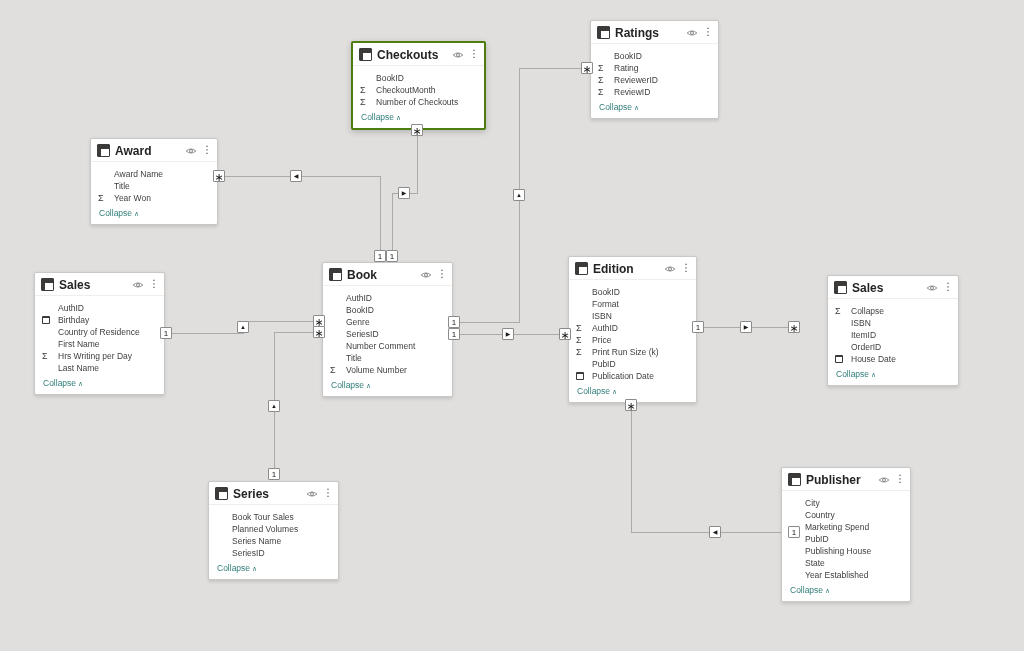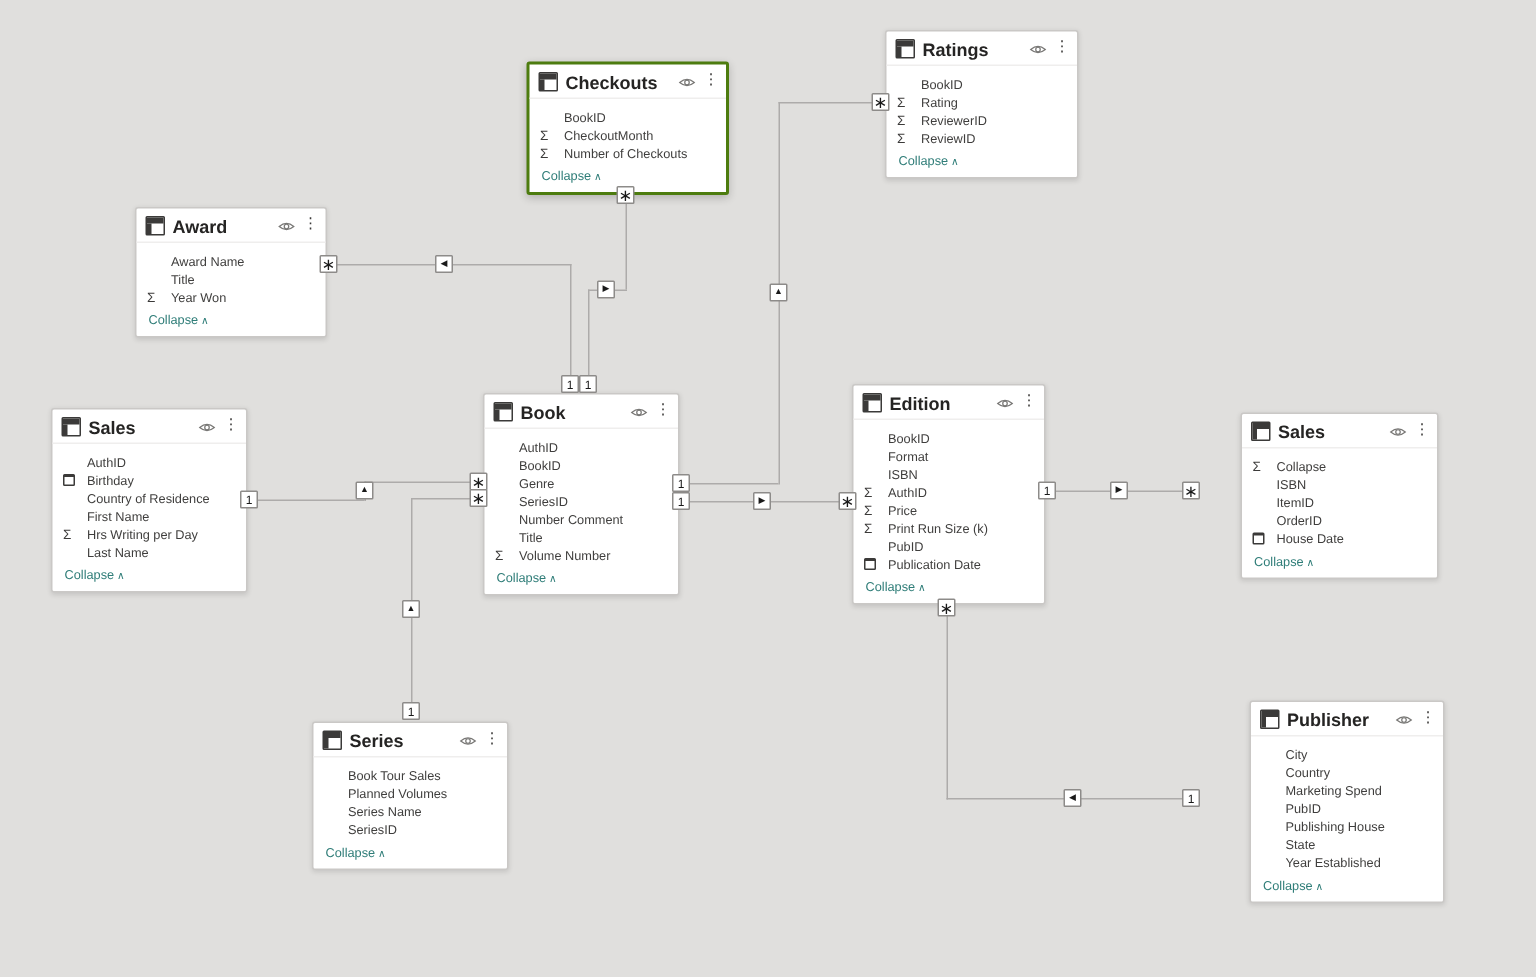--- a/index.html
+++ b/index.html
@@ -412,21 +412,21 @@
           <div class="ficon"></div>
           <div class="flabel">Series Name</div>
         </div>
         <div class="frow">
           <div class="ficon"></div>
           <div class="flabel">SeriesID</div>
         </div>
       </div>
       <div class="collapse"><span>Collapse</span><span class="caret"> ∧</span></div>
     </div>
-    <div class="card" style="left: 833px; top: 467px; width: 128px;">
+    <div class="card" style="left: 781px; top: 467px; width: 128px;">
       <div class="card-header">
         <div class="tbl-icon"></div>
         <div class="card-title">Publisher</div>
         <div class="header-icons">
           <div class="eye-wrap" style="display: flex; align-items: center;">
             <svg class="eye-icon" viewBox="0 0 16 16" xmlns="http://www.w3.org/2000/svg">
               <path d="M1.5 8 Q8 2.5 14.5 8 Q8 13.5 1.5 8 Z" fill="none" stroke="#7a7977" stroke-width="1.1"></path>
               <circle cx="8" cy="8" r="2" fill="none" stroke="#7a7977" stroke-width="1.1"></circle>
             </svg>
           </div>

